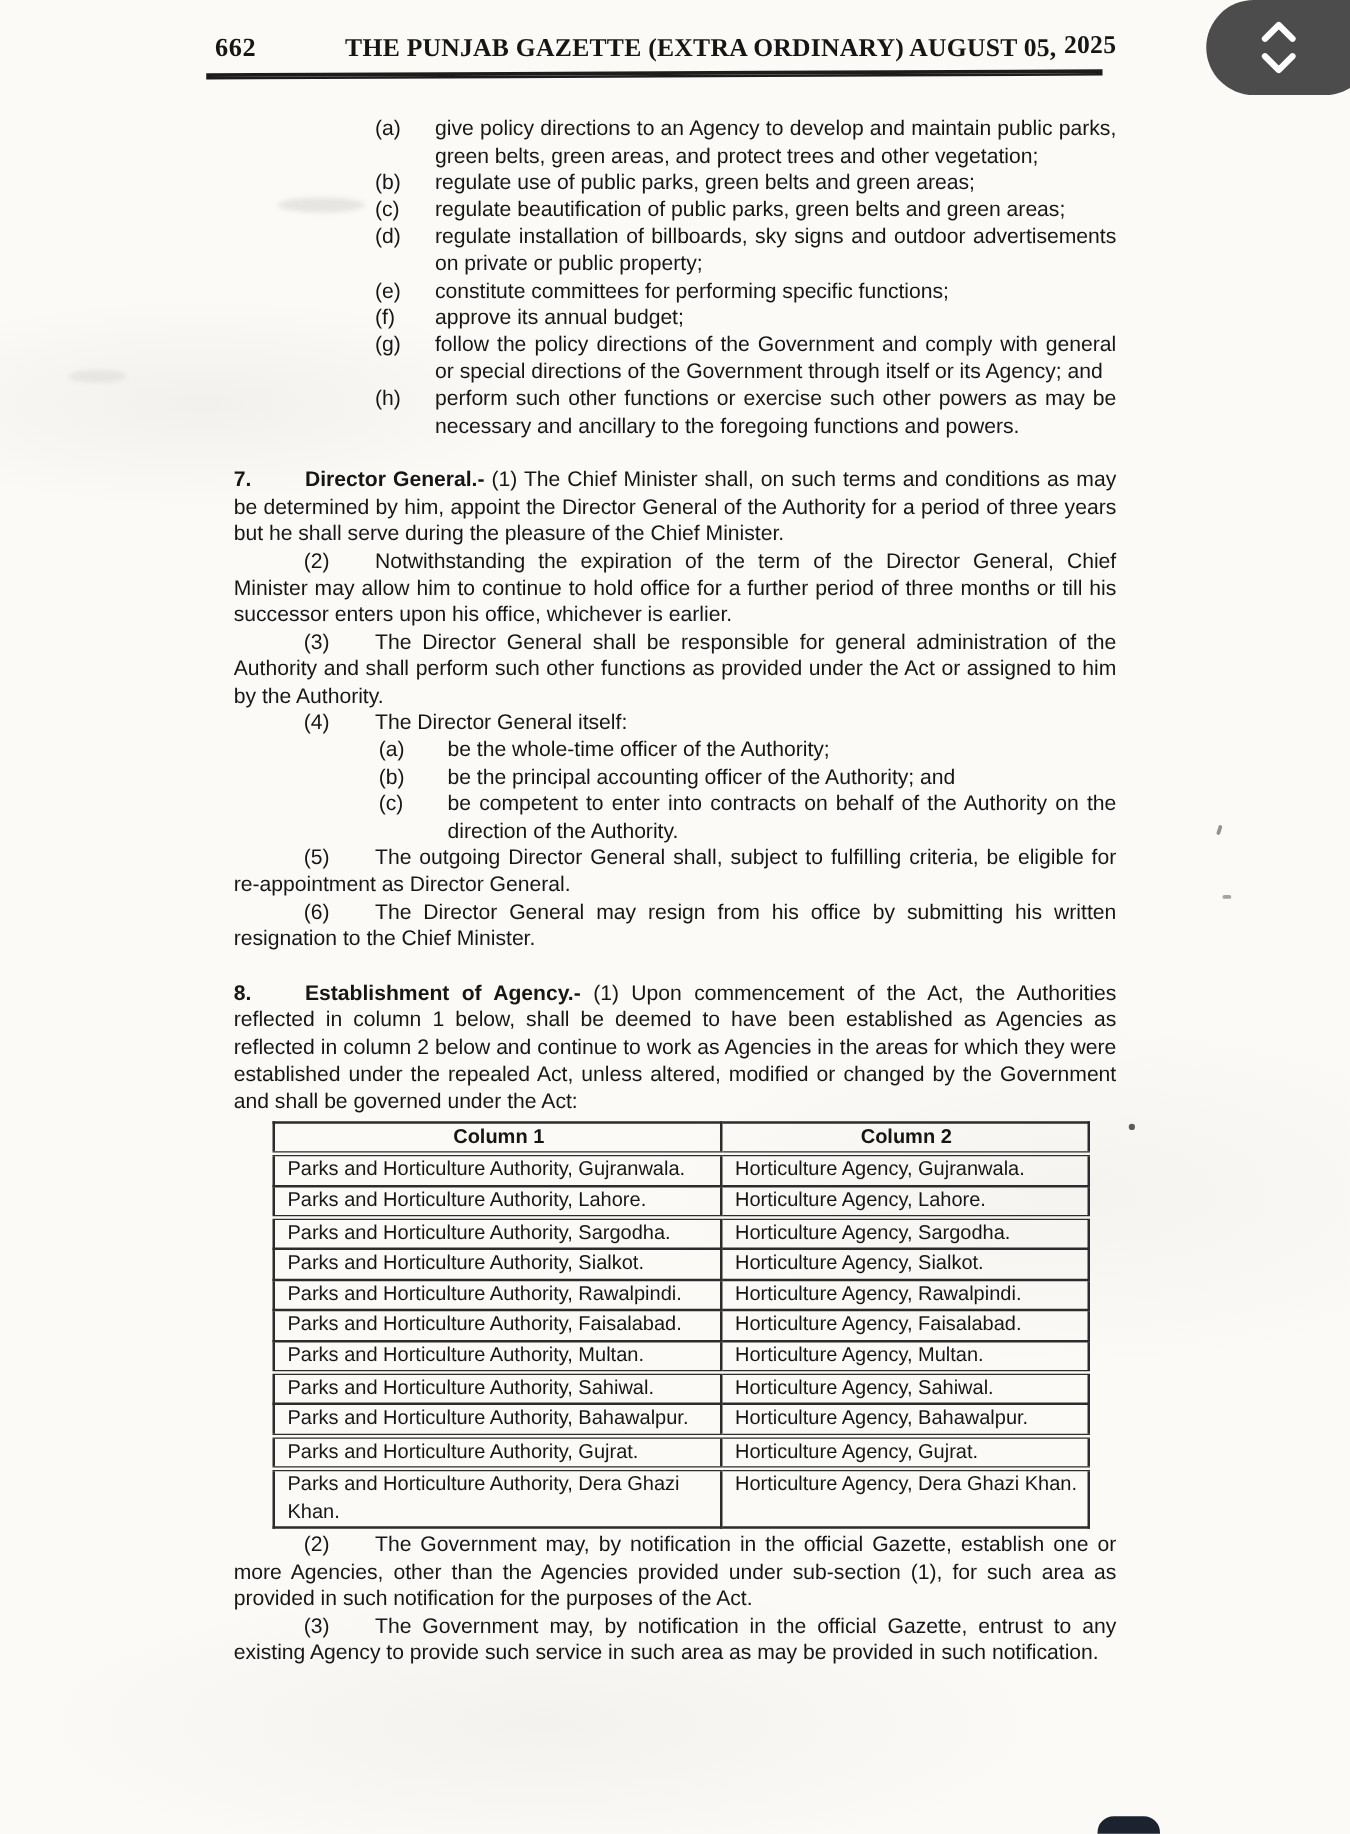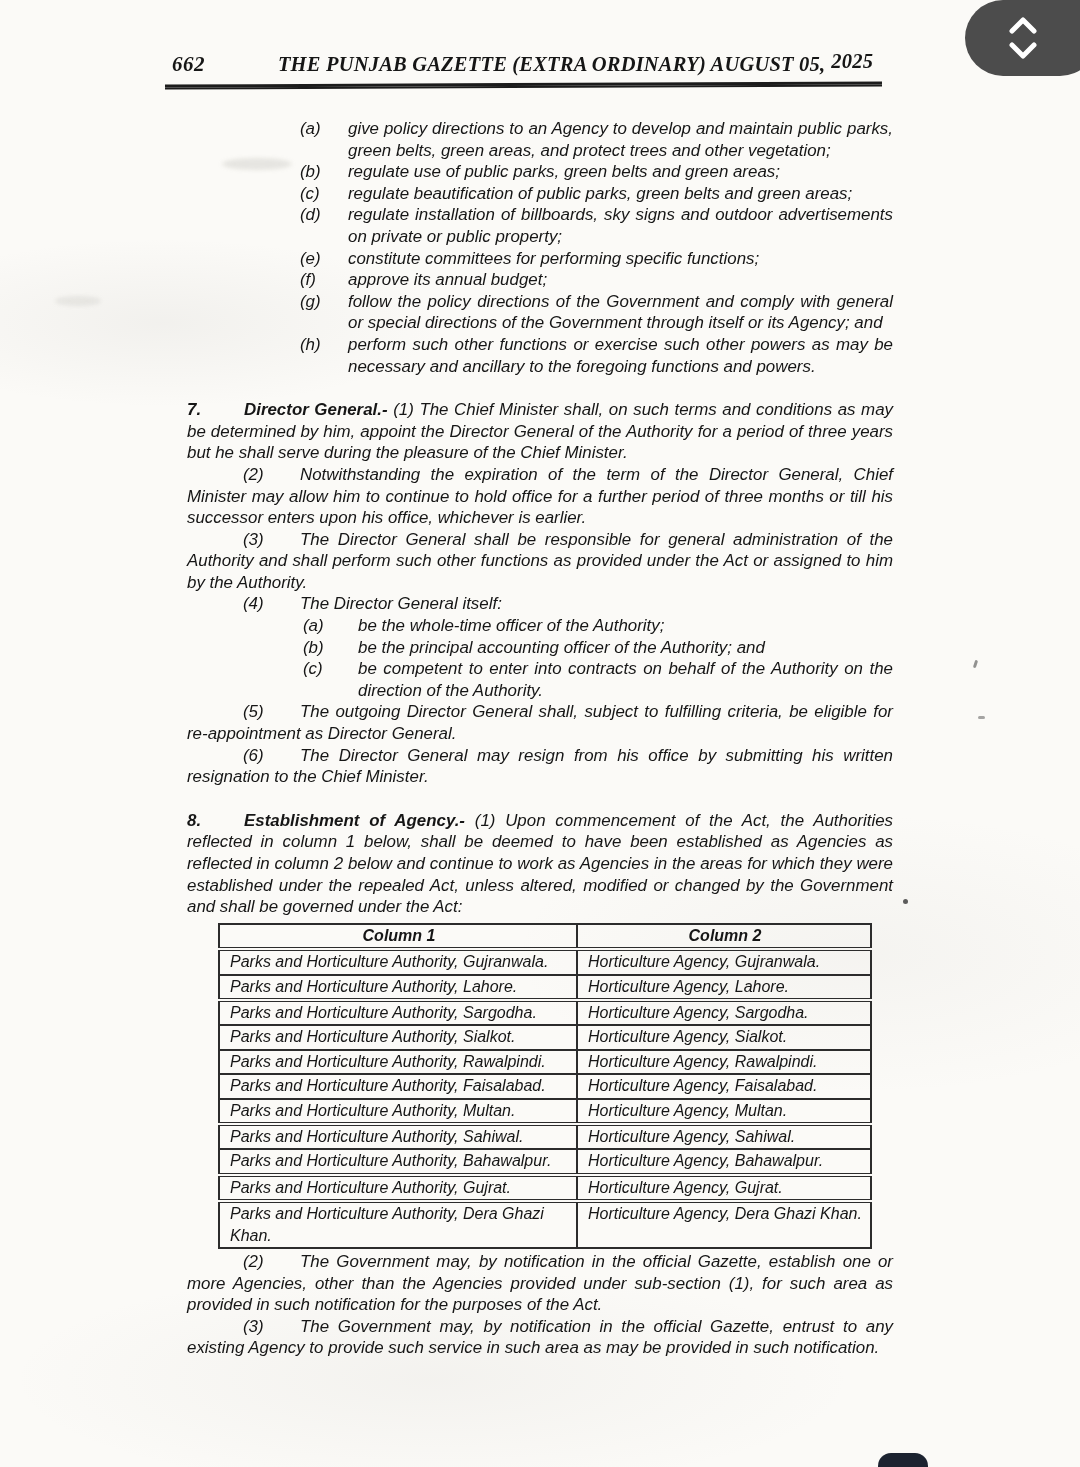--- a/index.html
+++ b/index.html
@@ -10,31 +10,31 @@
     overflow: hidden;
     background:
       radial-gradient(ellipse 400px 120px at 15% 22%, rgba(160,158,152,0.10), transparent 70%),
       radial-gradient(ellipse 500px 200px at 80% 65%, rgba(170,168,160,0.08), transparent 70%),
       radial-gradient(ellipse 600px 160px at 40% 94%, rgba(165,162,155,0.09), transparent 70%),
       #fbfaf7;
     font-family: "Liberation Sans", sans-serif;
     color: #161616;
     -webkit-font-smoothing: antialiased;
   }
-  .page { padding: 52px 187px 0 187px; font-style: italic; }
+  .page { padding: 26px 187px 0 187px; }
 
   
   .gz-header { display: flex; align-items: baseline; margin-left: -15px; }
   .page-num {
     font-family: "Liberation Serif", serif;
     font-weight: bold; font-size: 21px; letter-spacing: 0.5px;
     width: 86px; flex-shrink: 0;
   }
   .gz-title {
-    flex: 1; text-align: center;
+    flex: 1; text-align: right;
     font-family: "Liberation Serif", serif;
     font-weight: bold; font-size: 20.5px; letter-spacing: 0.2px;
     white-space: nowrap;
   }
   .gz-year { display: inline-block; transform: translateY(-3px); margin-left: 6px; }
   .header-rule {
     margin: 6px 0 0 -22px; width: 717px; height: 4px;
     border-top: 3px solid #1c1c1c; border-bottom: 2px solid #1c1c1c;
     transform: rotate(-0.25deg);
   }

